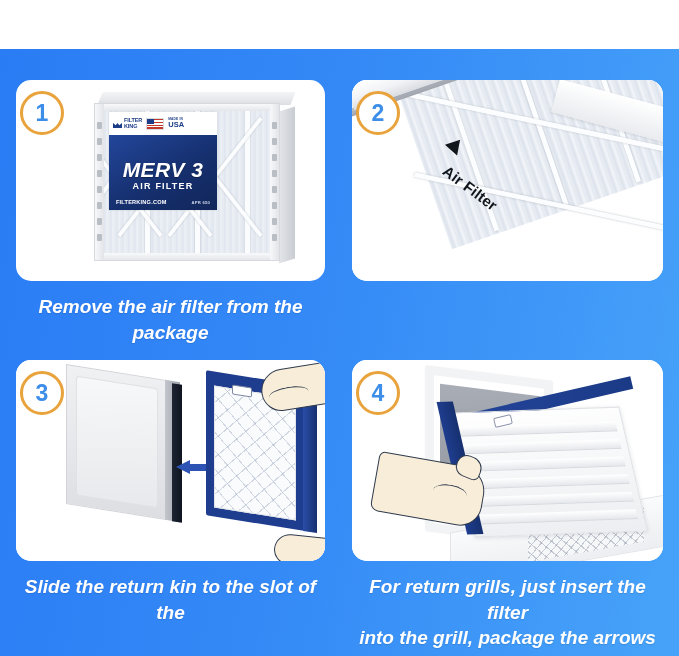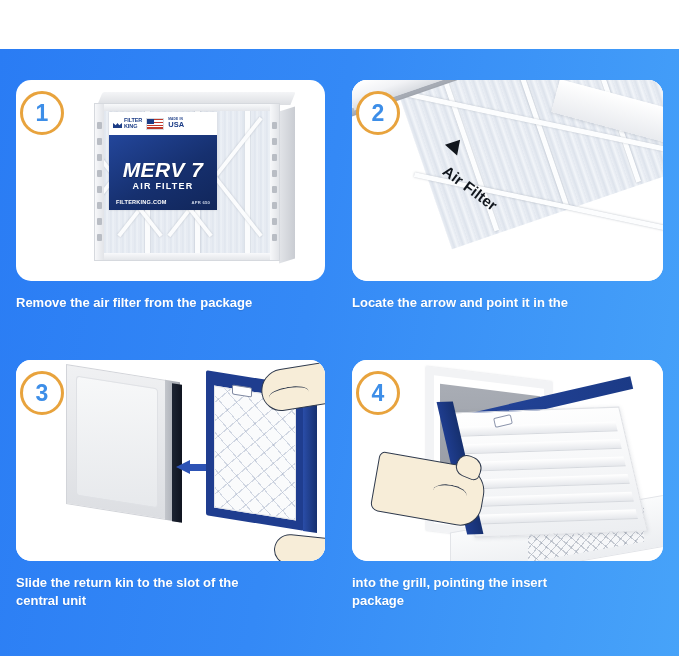--- a/index.html
+++ b/index.html
@@ -88,25 +88,26 @@
   }
   .badge-1 { left: 20px;  top: 42px;  }
   .badge-2 { left: 356px; top: 42px;  }
   .badge-3 { left: 20px;  top: 322px; }
   .badge-4 { left: 356px; top: 322px; }
 
   
   .caption {
     position: absolute;
     color: #ffffff;
-    font-size: 13px;
-    font-weight: bold;
-    text-align: left;
+    font-size: 19px;
+    font-weight: bold;
+    text-align: center;
     line-height: 1.35;
     text-shadow: 0 1px 1px rgba(0,0,0,0.12);
+    font-style: italic;
   }
   .cap-1 { left: 16px;  top: 245px; width: 309px; }
   .cap-2 { left: 352px; top: 245px; width: 311px; }
   .cap-3 { left: 16px;  top: 525px; width: 309px; }
   .cap-4 { left: 352px; top: 525px; width: 311px; }
 
   
   .f1-wrap {
     position: absolute;
     left: 78px; top: 12px;
@@ -668,21 +669,21 @@
                     <span>KING</span>
                   </span>
                 </div>
                 <span class="flag"></span>
                 <span class="usa-txt">
                   <small>MADE IN</small>
                   <span>USA</span>
                 </span>
               </div>
               <div class="f1-label-main">
-                <div class="merv">MERV 7</div>
+                <div class="merv">MERV 3</div>
                 <div class="merv-sub">AIR FILTER</div>
                 <div class="f1-label-foot">
                   <span class="fk-url">FILTERKING.COM</span>
                   <span class="fk-apr">APR 650</span>
                 </div>
               </div>
             </div>
           </div>
         </div>
       </div>
@@ -703,21 +704,20 @@
         </div>
         <div class="f2-corner-r"></div>
         <div class="f2-frame-edge"></div>
         <div class="f2-frame"></div>
         <div class="f2-arrow"></div>
         <div class="f2-airfilter">Air Filter</div>
       </div>
     </div>
     <div class="badge badge-2">2</div>
     <div class="caption cap-2">
-      <div>Locate the arrow and point it in the</div>
     </div>
 
     <div class="card card-3">
       <div class="card-media f3">
         <div class="slot-face"></div>
         <div class="slot-inner"></div>
         <div class="slot-depth"></div>
         <div class="slot-dark"></div>
         <div class="f3-arrow">
           <span class="shaft"></span>
@@ -727,21 +727,20 @@
         <div class="filt3-face"></div>
         <div class="filt3-side"></div>
         <div class="clip3"></div>
         <div class="hand3a"></div>
         <div class="hand3b"></div>
       </div>
     </div>
     <div class="badge badge-3">3</div>
     <div class="caption cap-3">
       <div>Slide the return kin to the slot of the</div>
-      <div>central unit</div>
     </div>
 
     <div class="card card-4">
       <div class="card-media f4">
         <div class="g4-wall"></div>
         <div class="g4-duct"></div>
         <div class="g4-base"></div>
         <div class="g4-mesh"></div>
         <div class="g4-edge-top"></div>
         <div class="g4-door">
@@ -753,18 +752,19 @@
             <i style="top:104px"></i>
         </div>
         <div class="g4-edge"></div>
         <div class="g4-clip"></div>
         <div class="hand4"></div>
         <div class="thumb4"></div>
       </div>
     </div>
     <div class="badge badge-4">4</div>
     <div class="caption cap-4">
-      <div>into the grill, pointing the insert</div>
+      <div>For return grills, just insert the filter</div>
+      <div>into the grill, package the arrows</div>
       <div>package</div>
     </div>
 
   </div>
 </div>
 
 </body></html>

